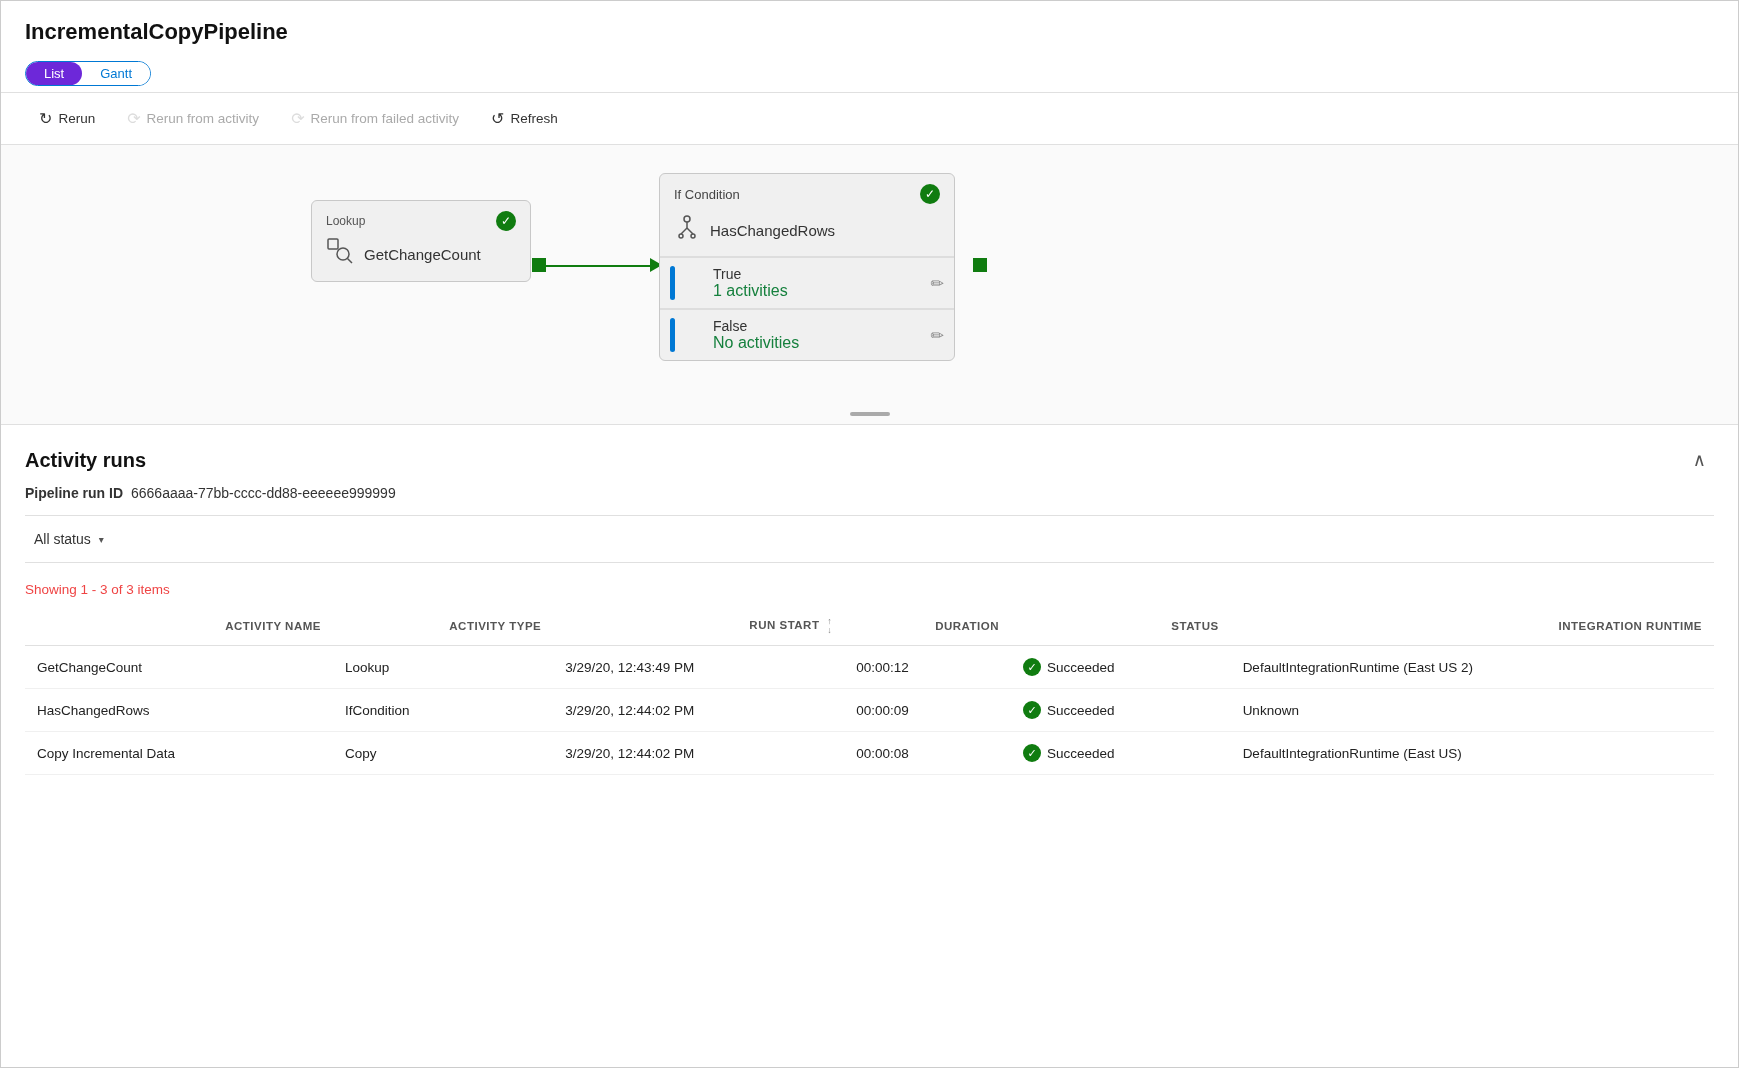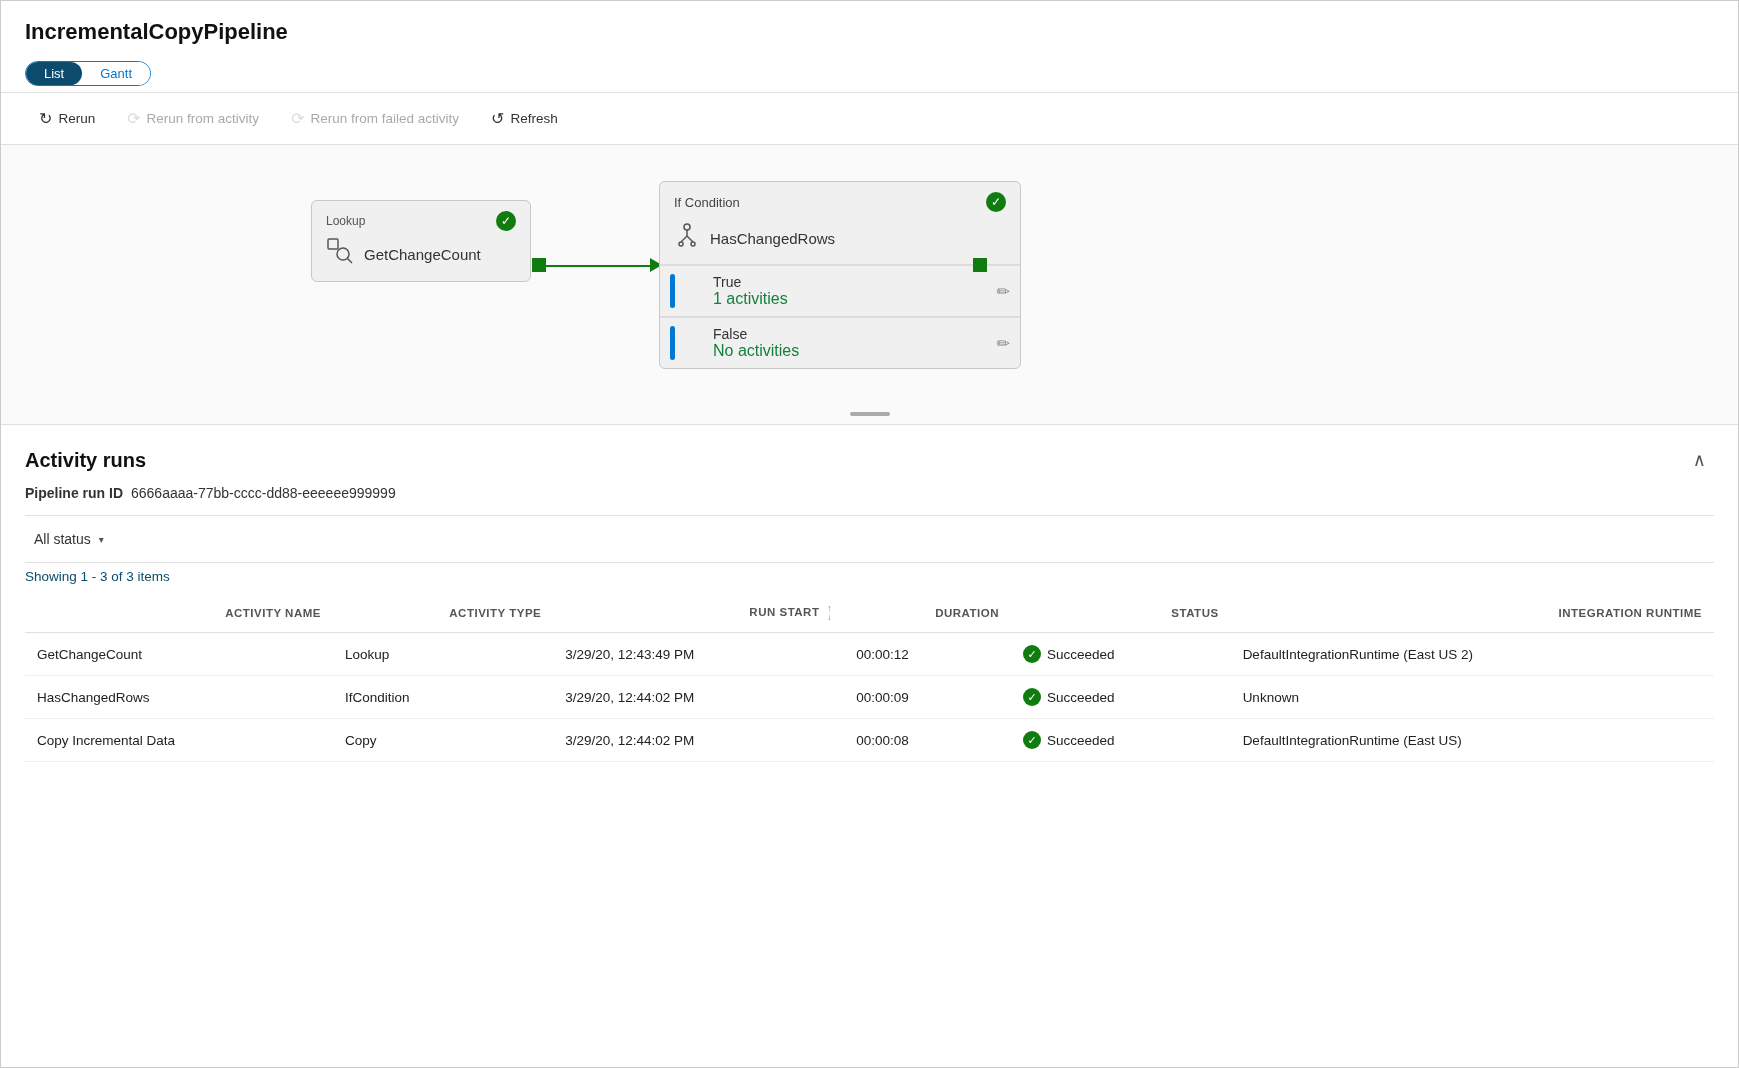--- a/index.html
+++ b/index.html
@@ -7,21 +7,21 @@
 
     .page-container { width: 1739px; min-height: 1068px; background: #fff; border: 1px solid #ccc; overflow: hidden; }
 
     
     .page-title { font-size: 22px; font-weight: 600; padding: 18px 24px 10px 24px; color: #111; }
 
     
     .toggle-bar { display: flex; align-items: center; padding: 6px 24px 6px 24px; border-bottom: 1px solid #e0e0e0; gap: 0; }
     .toggle-group { display: flex; border: 1.5px solid #0078d4; border-radius: 20px; overflow: hidden; }
     .toggle-btn { padding: 4px 18px; font-size: 13px; cursor: pointer; border: none; background: #fff; color: #0078d4; }
-    .toggle-btn.active { background: #0c4a6e; color: #fff; border-radius: 20px; }
+    .toggle-btn.active { background: #6d28d9; color: #fff; border-radius: 20px; }
 
     
     .toolbar { display: flex; align-items: center; padding: 10px 24px; gap: 4px; border-bottom: 1.5px solid #e0e0e0; }
     .toolbar-btn { display: flex; align-items: center; gap: 6px; padding: 6px 14px; font-size: 13.5px; cursor: pointer; background: transparent; border: none; color: #333; border-radius: 3px; }
     .toolbar-btn.disabled { color: #aaa; cursor: default; }
     .toolbar-btn .btn-icon { font-size: 16px; }
 
     
     .pipeline-canvas { position: relative; background: #fafafa; height: 280px; border-bottom: 1.5px solid #e0e0e0; overflow: hidden; }
 
@@ -36,21 +36,21 @@
     }
     .activity-node .node-header { font-size: 12px; color: #555; margin-bottom: 6px; display: flex; justify-content: space-between; align-items: center; }
     .activity-node .node-body { display: flex; align-items: center; gap: 10px; font-size: 15px; font-weight: 500; }
     .activity-node .node-icon { font-size: 24px; color: #555; }
     .success-badge { width: 20px; height: 20px; background: #107c10; border-radius: 50%; display: flex; align-items: center; justify-content: center; color: #fff; font-size: 12px; }
 
     
     .lookup-node { left: 310px; top: 55px; }
 
     
-    .if-node { position: absolute; left: 658px; top: 36px; background: #f0f0f0; border: 1.5px solid #c8c8c8; border-radius: 6px; width: 362px; }
+    .if-node { position: absolute; left: 658px; top: 28px; background: #f0f0f0; border: 1.5px solid #c8c8c8; border-radius: 6px; width: 296px; }
     .if-node-header { display: flex; justify-content: space-between; align-items: center; padding: 10px 14px 6px 14px; font-size: 13px; color: #444; }
     .if-node-title-row { display: flex; align-items: center; gap: 10px; padding: 4px 14px 10px 14px; font-size: 15px; font-weight: 500; }
     .if-node-icon { font-size: 22px; }
     .branch-row { display: flex; align-items: stretch; border-top: 1px solid #ddd; }
     .branch-bar { width: 5px; background: #0078d4; border-radius: 3px; margin: 8px 10px; }
     .branch-content { flex: 1; padding: 8px 0; margin-left: 28px; }
     .branch-label { font-size: 14px; font-weight: 500; }
     .branch-sub { font-size: 16px; color: #15803d; }
     .branch-edit { display: flex; align-items: center; padding: 8px 10px; }
     .edit-icon { font-size: 16px; color: #888; cursor: pointer; }
@@ -67,21 +67,21 @@
 
     .run-id-row { display: flex; align-items: center; gap: 8px; margin: 10px 0 14px 0; font-size: 14px; }
     .run-id-label { font-weight: 600; }
     .run-id-value { font-weight: 400; color: #333; }
 
     
     .filter-bar { display: flex; align-items: center; gap: 8px; padding: 10px 0; border-top: 1px solid #e0e0e0; border-bottom: 1px solid #e0e0e0; }
     .filter-dropdown { display: flex; align-items: center; gap: 8px; font-size: 14px; cursor: pointer; padding: 4px 8px; border: 1px solid transparent; border-radius: 3px; }
     .chevron-icon { font-size: 10px; color: #555; }
 
-    .items-count { font-size: 13.5px; color: #0c4a6e; padding: 6px 0 10px 0; }
+    .items-count { font-size: 13.5px; color: #ef4444; padding: 6px 0 10px 0; margin-top: 13px; }
 
     
     .activity-table { width: 100%; border-collapse: collapse; }
     .activity-table th {
       text-align: right;
       font-size: 11.5px;
       font-weight: 600;
       color: #555;
       letter-spacing: 0.5px;
       text-transform: uppercase;

